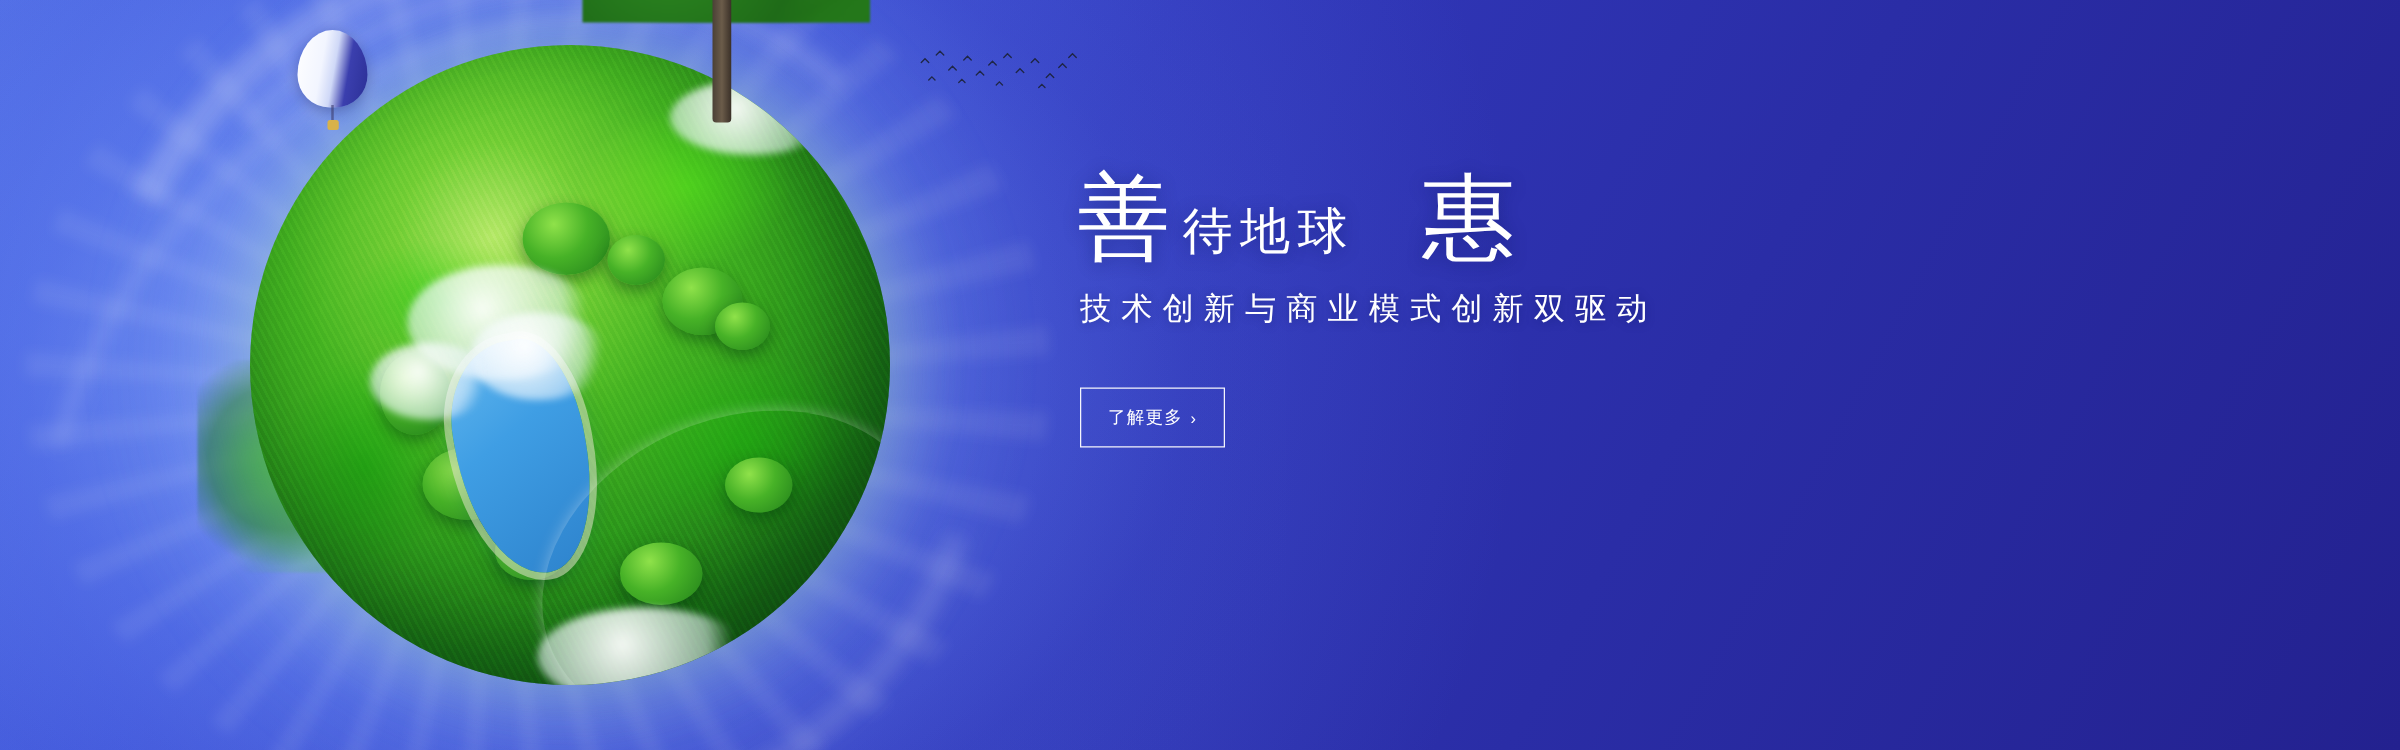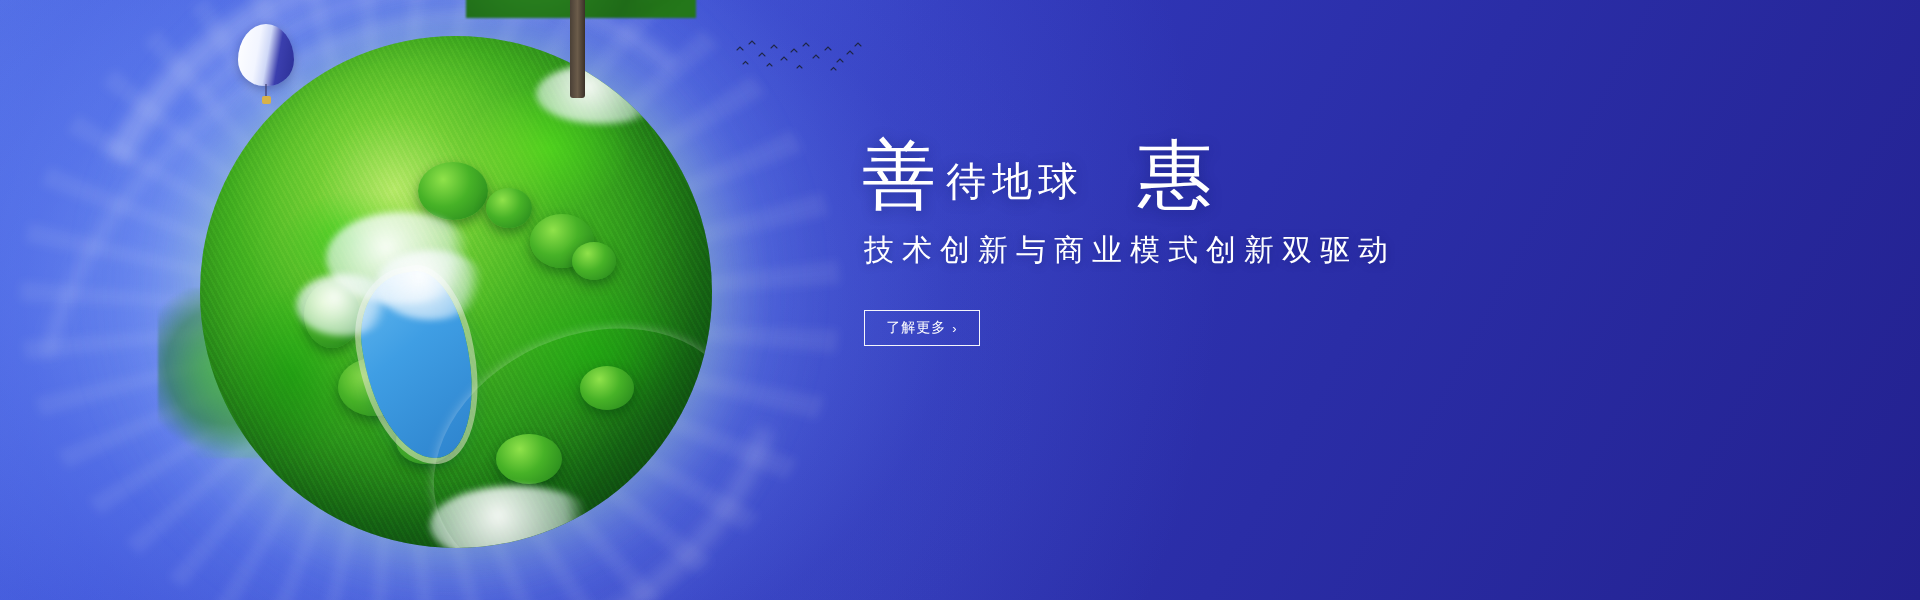--- a/index.html
+++ b/index.html
@@ -200,50 +200,50 @@
     white-space:nowrap;
     text-shadow:0 2px 14px rgba(10,20,90,0.45);
   }
   .hl-big {
     font-family:"Liberation Serif","DejaVu Serif",serif;
     font-size:74px; line-height:1;
     font-weight:400;
     letter-spacing:2px;
   }
   .hl-small {
-    font-family:Liberation Mono, monospace;
+    font-family:Liberation Serif, serif;
     font-size:40px; line-height:1;
     font-weight:400;
     letter-spacing:6px;
     padding-bottom:7px;
     margin-left:8px;
   }
   .hl-gap { width:54px; }
 
   .subtitle {
     position:absolute; left:2px; top:230px;
-    font-size:30px;
+    font-size:25px;
     letter-spacing:8px;
     color:#ffffff;
     white-space:nowrap;
     text-shadow:0 1px 8px rgba(10,20,90,0.40);
   }
 
   .desc {
     position:absolute; left:2px; top:272px;
     font-size:16px;
     letter-spacing:0.6px;
     color:#f2f4ff;
     white-space:nowrap;
     text-shadow:0 1px 6px rgba(10,20,90,0.40);
   }
 
   .cta {
     position:absolute; left:2px; top:310px;
-    width:116px; height:36px;
+    width:116px; height:48px;
     border:1px solid rgba(255,255,255,0.95);
     background:transparent;
     color:#ffffff;
     font-size:14px;
     letter-spacing:1px;
     cursor:pointer;
     display:flex; align-items:center; justify-content:center;
     gap:6px;
     font-family:"Liberation Sans","DejaVu Sans",sans-serif;
   }

